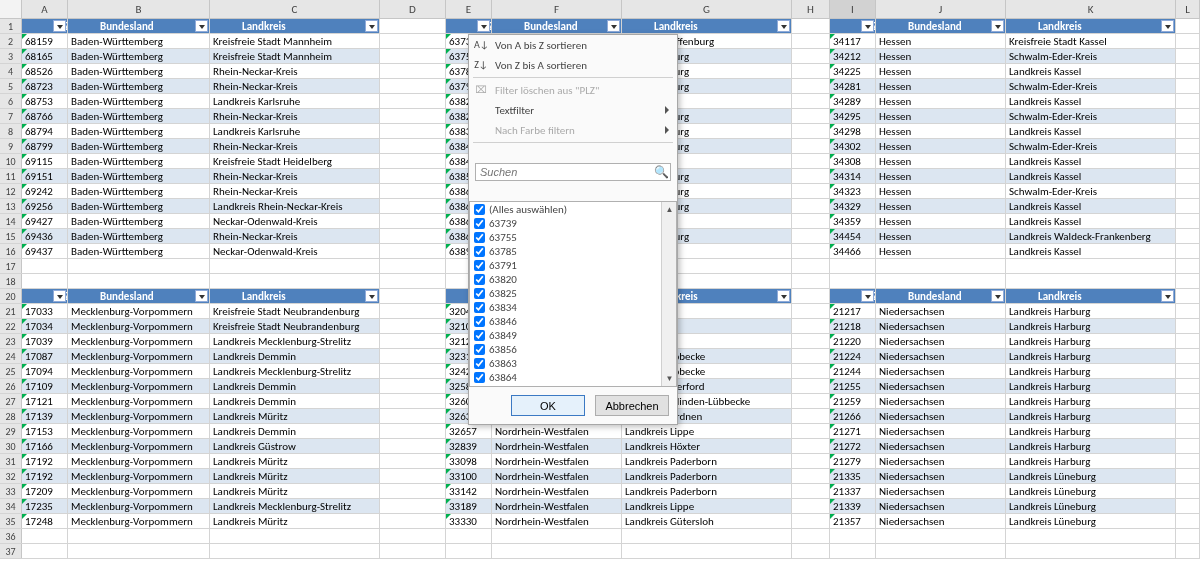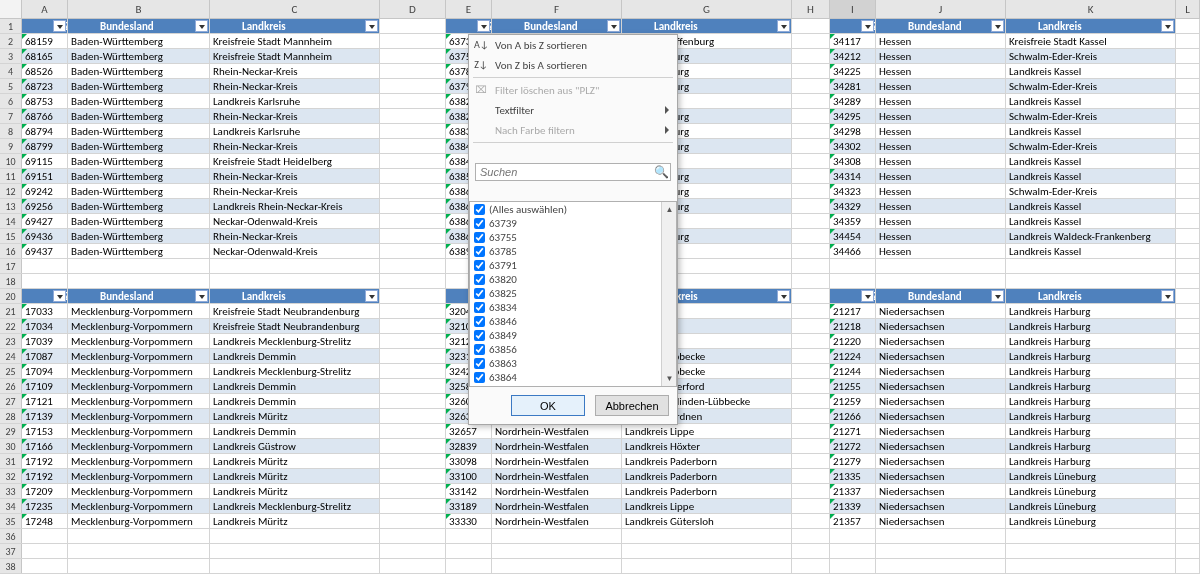--- a/index.html
+++ b/index.html
@@ -760,35 +760,20 @@
         <div class="cell cF"></div>
         <div class="cell cG"></div>
         <div class="cell cH"></div>
         <div class="cell cI"></div>
         <div class="cell cJ"></div>
         <div class="cell cK"></div>
         <div class="cell cL"></div>
       </div>
       <div class="row">
         <div class="rn">37</div>
-        <div class="cell cA"></div>
-        <div class="cell cB"></div>
-        <div class="cell cC"></div>
-        <div class="cell cD"></div>
-        <div class="cell cE"></div>
-        <div class="cell cF"></div>
-        <div class="cell cG"></div>
-        <div class="cell cH"></div>
-        <div class="cell cI"></div>
-        <div class="cell cJ"></div>
-        <div class="cell cK"></div>
-        <div class="cell cL"></div>
-      </div>
-      <div class="row">
-        <div class="rn">38</div>
         <div class="cell cA"></div>
         <div class="cell cB"></div>
         <div class="cell cC"></div>
         <div class="cell cD"></div>
         <div class="cell cE"></div>
         <div class="cell cF"></div>
         <div class="cell cG"></div>
         <div class="cell cH"></div>
         <div class="cell cI"></div>
         <div class="cell cJ"></div>

